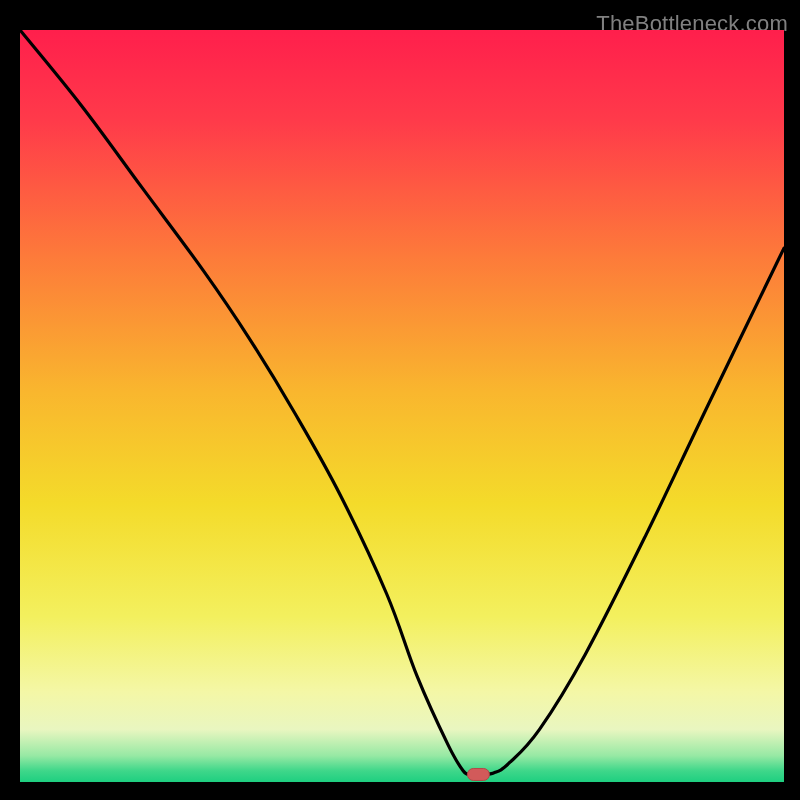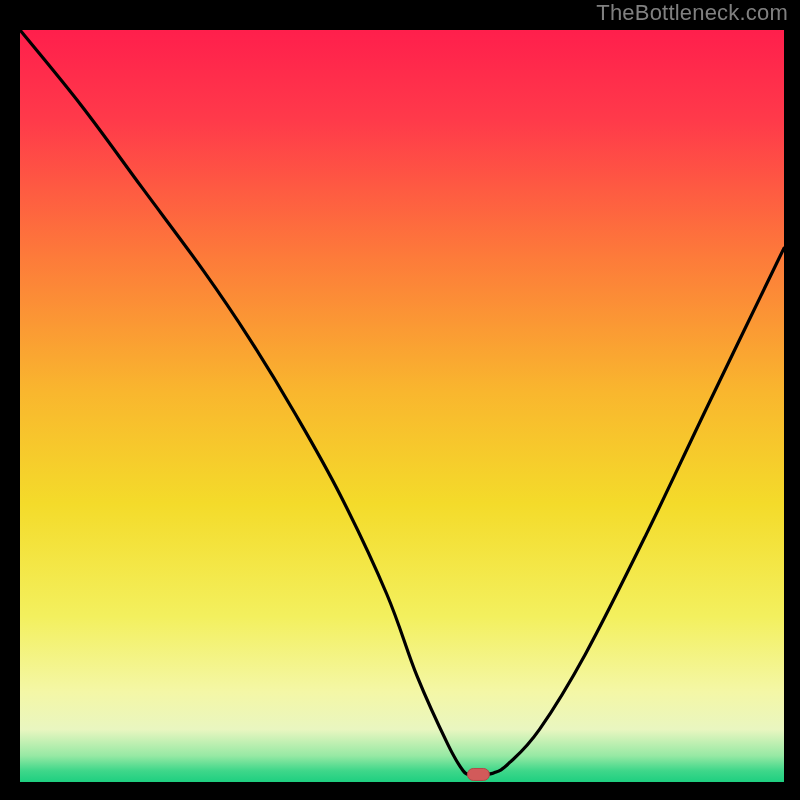--- a/index.html
+++ b/index.html
@@ -11,21 +11,21 @@
     font-family: Arial, Helvetica, sans-serif;
   }
   .frame {
     position: relative;
     width: 800px;
     height: 800px;
     background: #000;
   }
   .watermark {
     position: absolute;
-    top: 0;
+    top: 11px;
     right: 12px;
     color: #808080;
     font-size: 22px;
     font-weight: 500;
     letter-spacing: 0.2px;
   }
   .plot-area {
     position: absolute;
     left: 20px;
     top: 30px;

